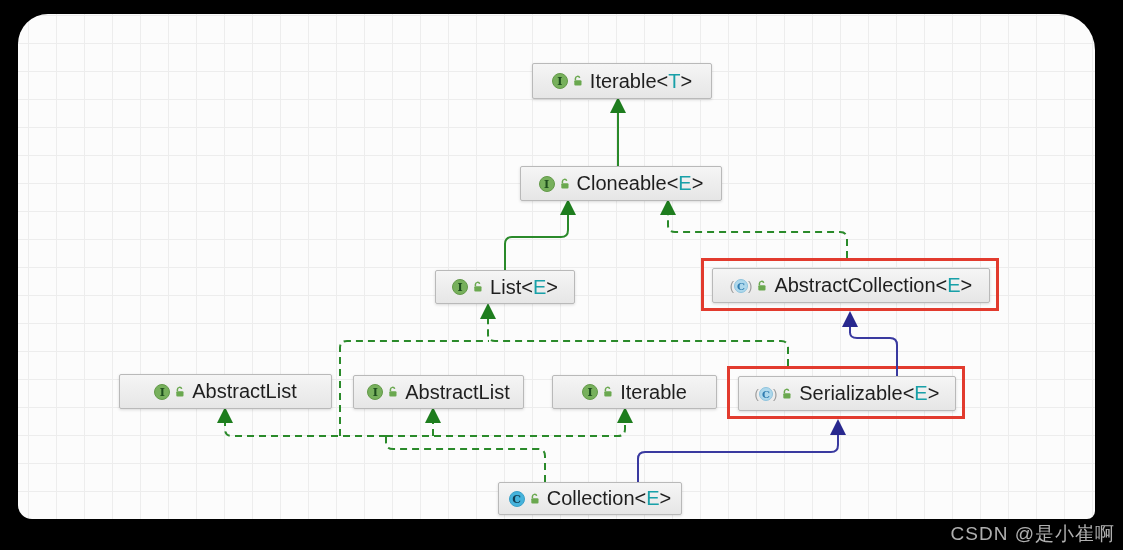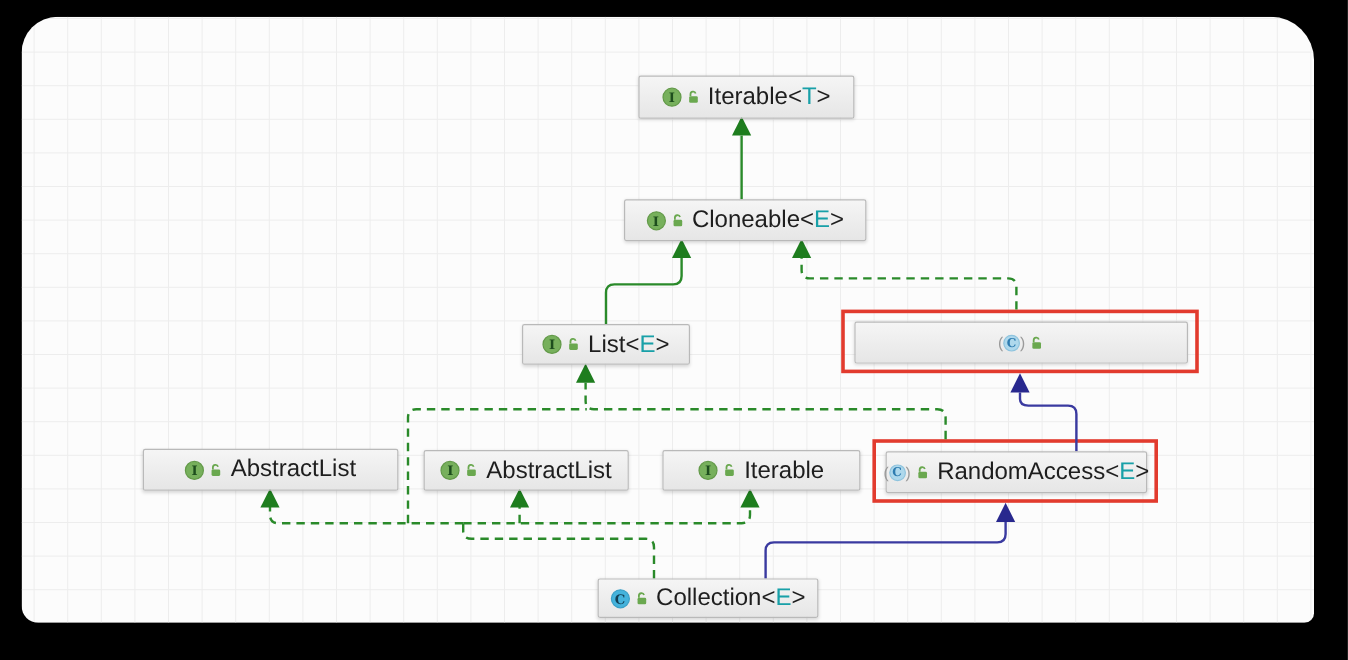--- a/index.html
+++ b/index.html
@@ -56,20 +56,21 @@
       <polygon points="488,303 480,319 496,319" class="arrow-green"></polygon>
       <path d="M 545 482 L 545 456 Q 545 449 538 449 L 393 449 Q 386 449 386 442.5 L 386 436" class="edge dashed-green"></path>
       <path d="M 386 436 L 232 436 Q 225 436 225 429 L 225 420" class="edge dashed-green"></path>
       <polygon points="225,407 217,423 233,423" class="arrow-green"></polygon>
       <path d="M 433 436 L 433 420" class="edge dashed-green"></path>
       <polygon points="433,407 425,423 441,423" class="arrow-green"></polygon>
       <path d="M 386 436 L 618 436 Q 625 436 625 429 L 625 420" class="edge dashed-green"></path>
       <polygon points="625,407 617,423 633,423" class="arrow-green"></polygon>
       <path d="M 340 436 L 340 348 Q 340 341 347 341 L 489 341" class="edge dashed-green"></path>
     </svg>
+  <span class="watermark">CSDN @是小崔啊</span>
 <div class="red-box" style="left: 701px; top: 258px; width: 292px; height: 47px;"></div>
     <div class="red-box" style="left: 727px; top: 366px; width: 232px; height: 47px;"></div>
     <div class="node" style="left: 532px; top: 63px; width: 178px; height: 34px;">
     <span class="icons">
       <span class="icon-circle i-int kind kind-interface">I</span>
 
       <svg width="12" height="12" viewBox="0 0 12 12">
         <path d="M3.4 5.2 L3.4 3.5 A2.2 2.2 0 0 1 7.7 2.9" fill="none" stroke="#6aa84f" stroke-width="1.5"></path>
         <rect x="2.3" y="5.2" width="7.2" height="5.4" rx="1.1" fill="#6aa84f"></rect>
       </svg>
@@ -110,20 +111,23 @@
       <span class="abs-wrap kind kind-abstract-class">
           <span class="paren">(</span>
           <span class="icon-circle i-abs">C</span>
           <span class="paren">)</span>
         </span>
 
       <svg width="12" height="12" viewBox="0 0 12 12">
         <path d="M3.4 5.2 L3.4 3.5 A2.2 2.2 0 0 1 7.7 2.9" fill="none" stroke="#6aa84f" stroke-width="1.5"></path>
         <rect x="2.3" y="5.2" width="7.2" height="5.4" rx="1.1" fill="#6aa84f"></rect>
       </svg>
+    </span>
+    <span class="node-label">
+      <span class="nm">AbstractCollection</span><span class="gen">&lt;<span class="tparam">E</span>&gt;</span>
     </span>
   </div>
     <div class="node" style="left: 119px; top: 374px; width: 211px; height: 33px;">
     <span class="icons">
       <span class="icon-circle i-int kind kind-interface">I</span>
 
       <svg width="12" height="12" viewBox="0 0 12 12">
         <path d="M3.4 5.2 L3.4 3.5 A2.2 2.2 0 0 1 7.7 2.9" fill="none" stroke="#6aa84f" stroke-width="1.5"></path>
         <rect x="2.3" y="5.2" width="7.2" height="5.4" rx="1.1" fill="#6aa84f"></rect>
       </svg>
@@ -166,21 +170,21 @@
           <span class="icon-circle i-abs">C</span>
           <span class="paren">)</span>
         </span>
 
       <svg width="12" height="12" viewBox="0 0 12 12">
         <path d="M3.4 5.2 L3.4 3.5 A2.2 2.2 0 0 1 7.7 2.9" fill="none" stroke="#6aa84f" stroke-width="1.5"></path>
         <rect x="2.3" y="5.2" width="7.2" height="5.4" rx="1.1" fill="#6aa84f"></rect>
       </svg>
     </span>
     <span class="node-label">
-      <span class="nm">RandomAccess</span><span class="gen">&lt;<span class="tparam">E</span>&gt;</span>
+      <span class="nm">Serializable</span><span class="gen">&lt;<span class="tparam">E</span>&gt;</span>
     </span>
   </div>
     <div class="node" style="left: 498px; top: 482px; width: 182px; height: 31px;">
     <span class="icons">
 
       <span class="icon-circle i-cls kind kind-class">C</span>
       <svg width="12" height="12" viewBox="0 0 12 12">
         <path d="M3.4 5.2 L3.4 3.5 A2.2 2.2 0 0 1 7.7 2.9" fill="none" stroke="#6aa84f" stroke-width="1.5"></path>
         <rect x="2.3" y="5.2" width="7.2" height="5.4" rx="1.1" fill="#6aa84f"></rect>
       </svg>

